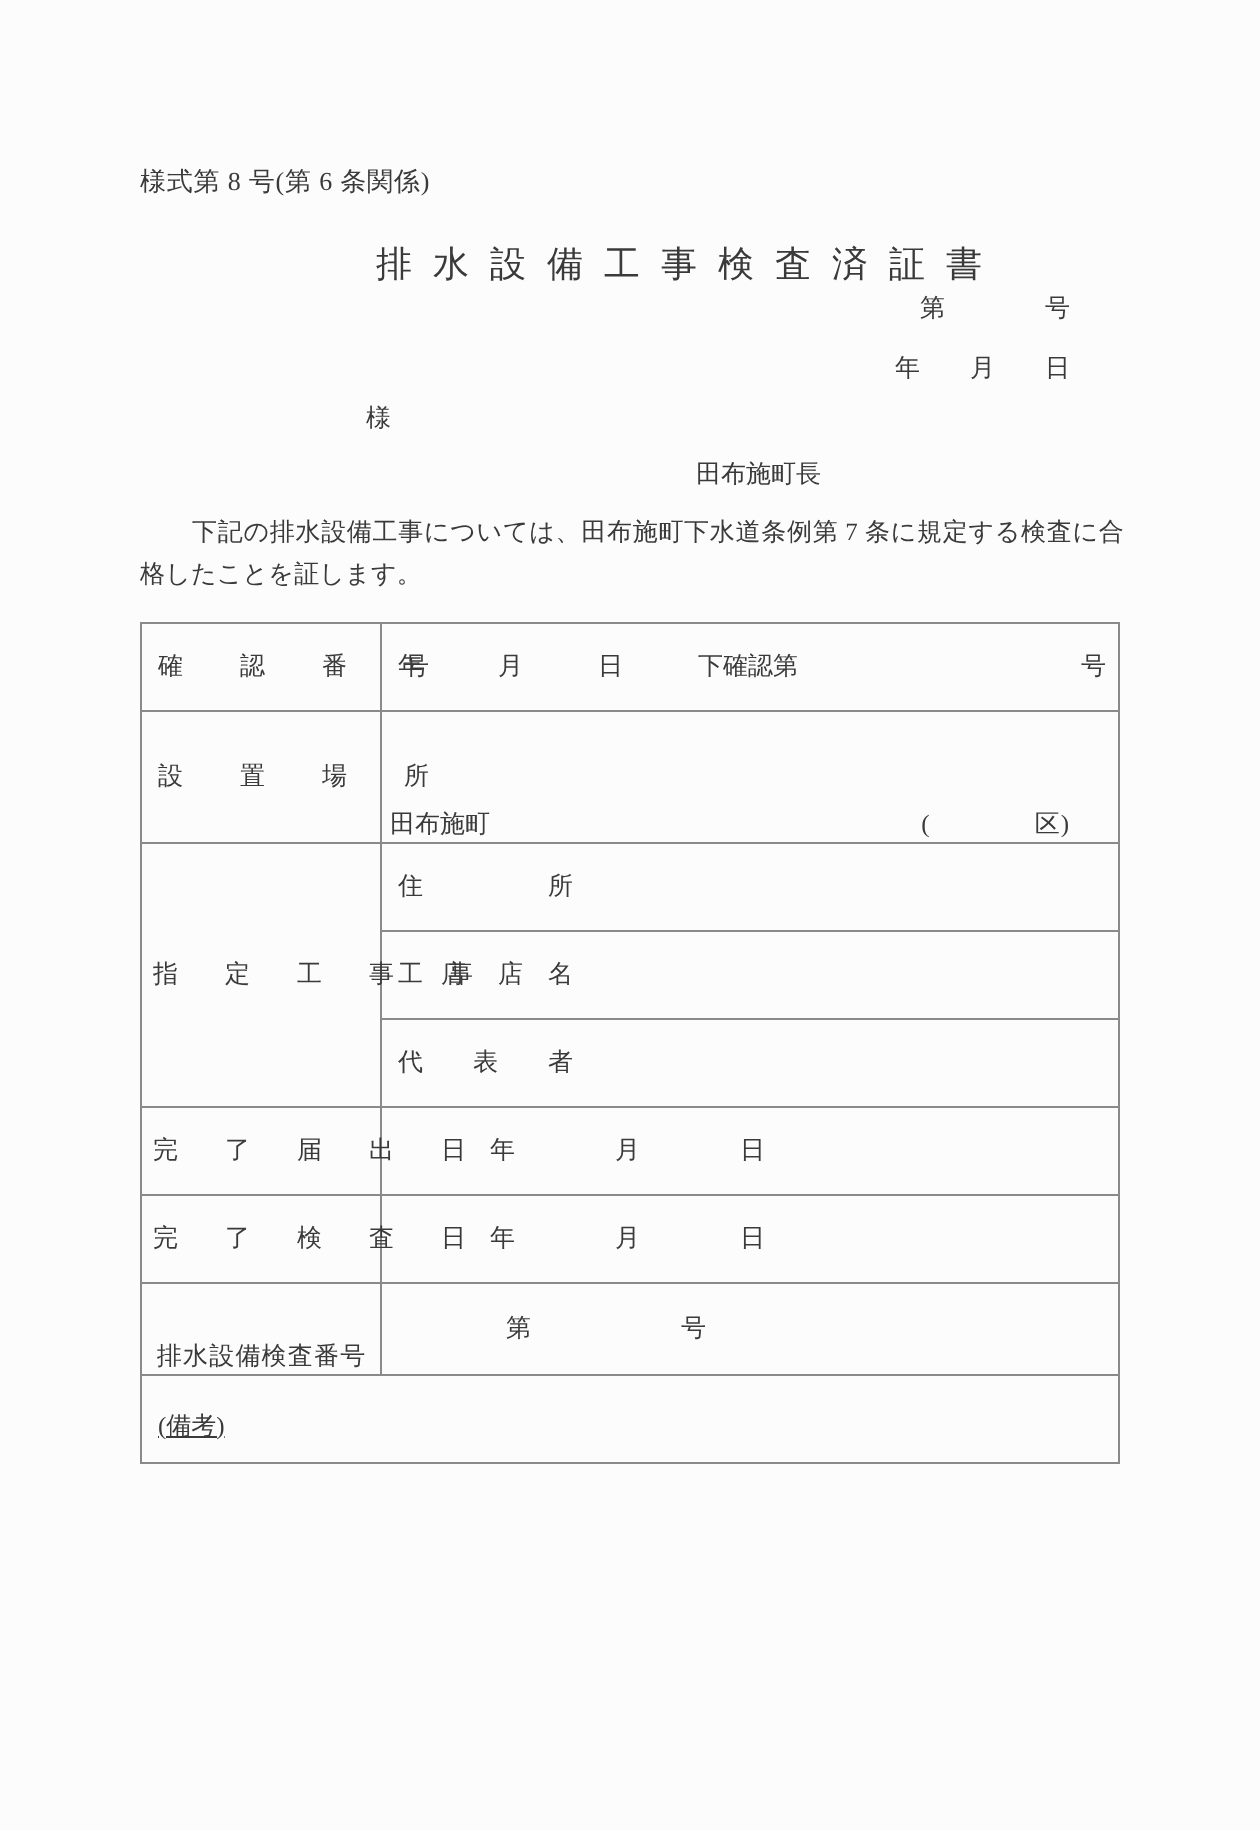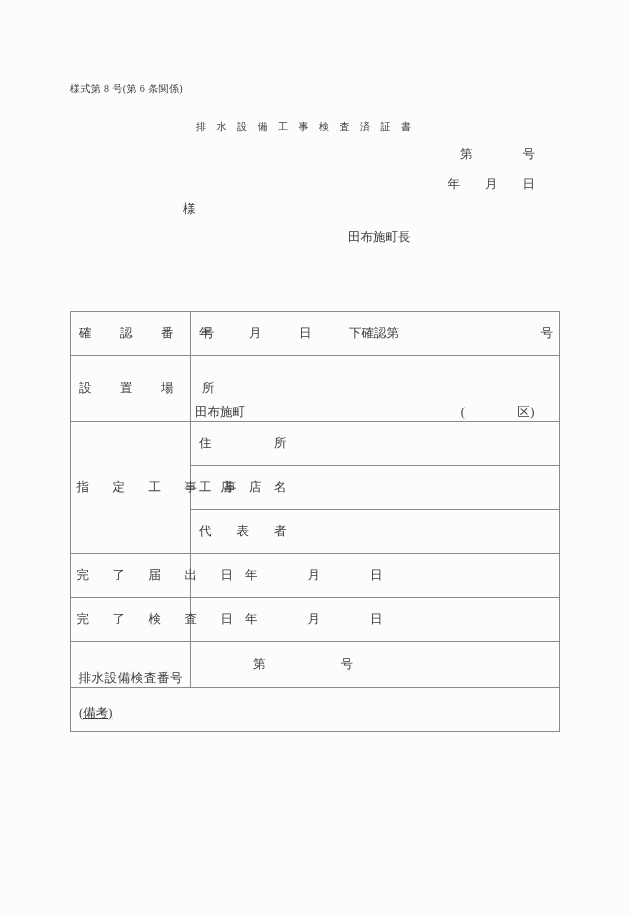--- a/index.html
+++ b/index.html
@@ -18,31 +18,31 @@
   .page {
     position: absolute;
     inset: 0;
   }
 
   
   .form-no {
     position: absolute;
     left: 70px;
     top: 82px;
-    font-size: 10px;
+    font-size: 13px;
     letter-spacing: 0.4px;
     white-space: pre;
   }
 
   
   .doc-title {
     position: absolute;
-    left: 196px;
+    left: 188px;
     top: 120px;
-    font-size: 10px;
+    font-size: 18px;
     letter-spacing: 10.5px;
     white-space: pre;
   }
 
   
   .right-line {
     position: absolute;
     left: 0;
     width: 535px;
     text-align: right;
@@ -165,20 +165,21 @@
   <div class="doc-title">排水設備工事検査済証書</div>
 
   <div class="right-line no">第　　　　号</div>
 
   <div class="right-line date">年　　月　　日</div>
 
   <div class="addressee">様</div>
 
   <div class="issuer">田布施町長</div>
 
+  <div class="body-text">下記の排水設備工事については、田布施町下水道条例第 7 条に規定する検査に合格したことを証します。</div>
 
   <table class="form-table">
     <colgroup>
       <col class="col-label">
       <col>
     </colgroup>
     <tbody>
 
       <tr>
         <td>

